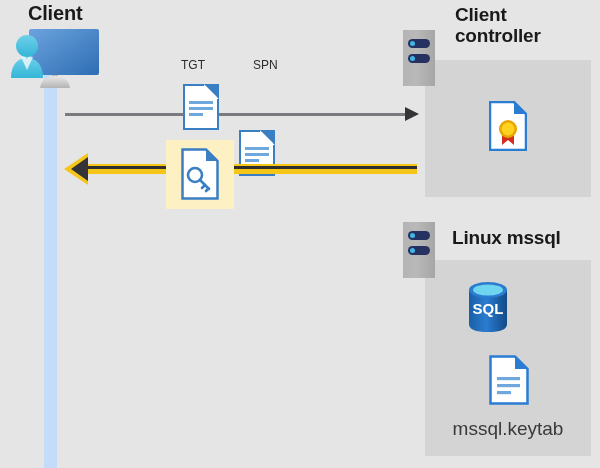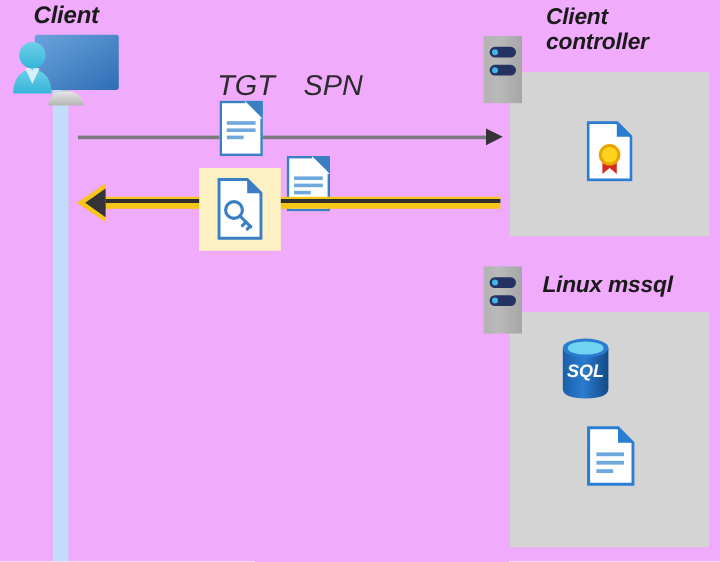--- a/index.html
+++ b/index.html
@@ -7,23 +7,22 @@
     padding: 0;
     background: #ffffff;
   }
   body {
     font-family: "Liberation Sans", sans-serif;
   }
   #canvas {
     position: relative;
     width: 600px;
     height: 468px;
-    background: #f0abfc;
+    background: #e5e5e5;
     overflow: hidden;
-    font-style: italic;
   }
 
   
   .abs { position: absolute; }
 
   
   .title {
     position: absolute;
     font-weight: bold;
     color: #1a1a1a;
@@ -132,21 +131,21 @@
     margin-bottom: 3px;
   }
   .doc .lines i.short { width: 60%; }
 
   #tgt-doc { left: 183px; top: 84px; }
   #spn-doc { left: 239px; top: 84px; }
   #keytab-doc { left: 489px; top: 355px; width: 40px; height: 50px; }
 
   .doc-label {
     position: absolute;
-    font-size: 24px;
+    font-size: 12px;
     color: #2b2b2b;
   }
   #tgt-label { left: 181px; top: 58px; }
   #spn-label { left: 253px; top: 58px; }
   #keytab-label {
     position: absolute;
     left: 425px;
     top: 418px;
     width: 166px;
     text-align: center;
@@ -316,20 +315,21 @@
   <div class="abs" id="keytab-doc">
     <svg width="40" height="50" viewBox="0 0 40 50">
       <path d="M1.5 1.5 H26 L38.5 14 V48.5 H1.5 Z" fill="#ffffff" stroke="#2b7cd3" stroke-width="2.5"></path>
       <path d="M26 1.5 L38.5 14 H26 Z" fill="#2b7cd3"></path>
       <rect x="8" y="22" width="23" height="3.2" fill="#6fa8dc"></rect>
       <rect x="8" y="29" width="23" height="3.2" fill="#6fa8dc"></rect>
       <rect x="8" y="36" width="14" height="3.2" fill="#6fa8dc"></rect>
     </svg>
   </div>
 
+  <div id="keytab-label">mssql.keytab</div>
 
   <div class="abs" id="arrow-top-line"></div>
   <div class="abs" id="arrow-top-head"></div>
 
   <div class="doc abs" id="tgt-doc">
     <span class="page"></span>
     <span class="fold-under"></span>
     <span class="fold"></span>
     <span class="lines">
       <i></i>

